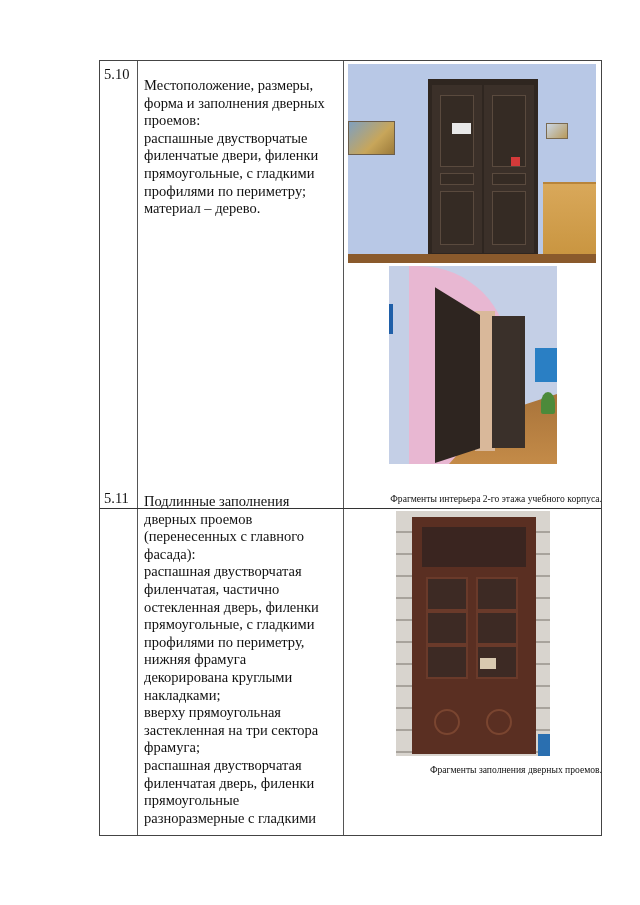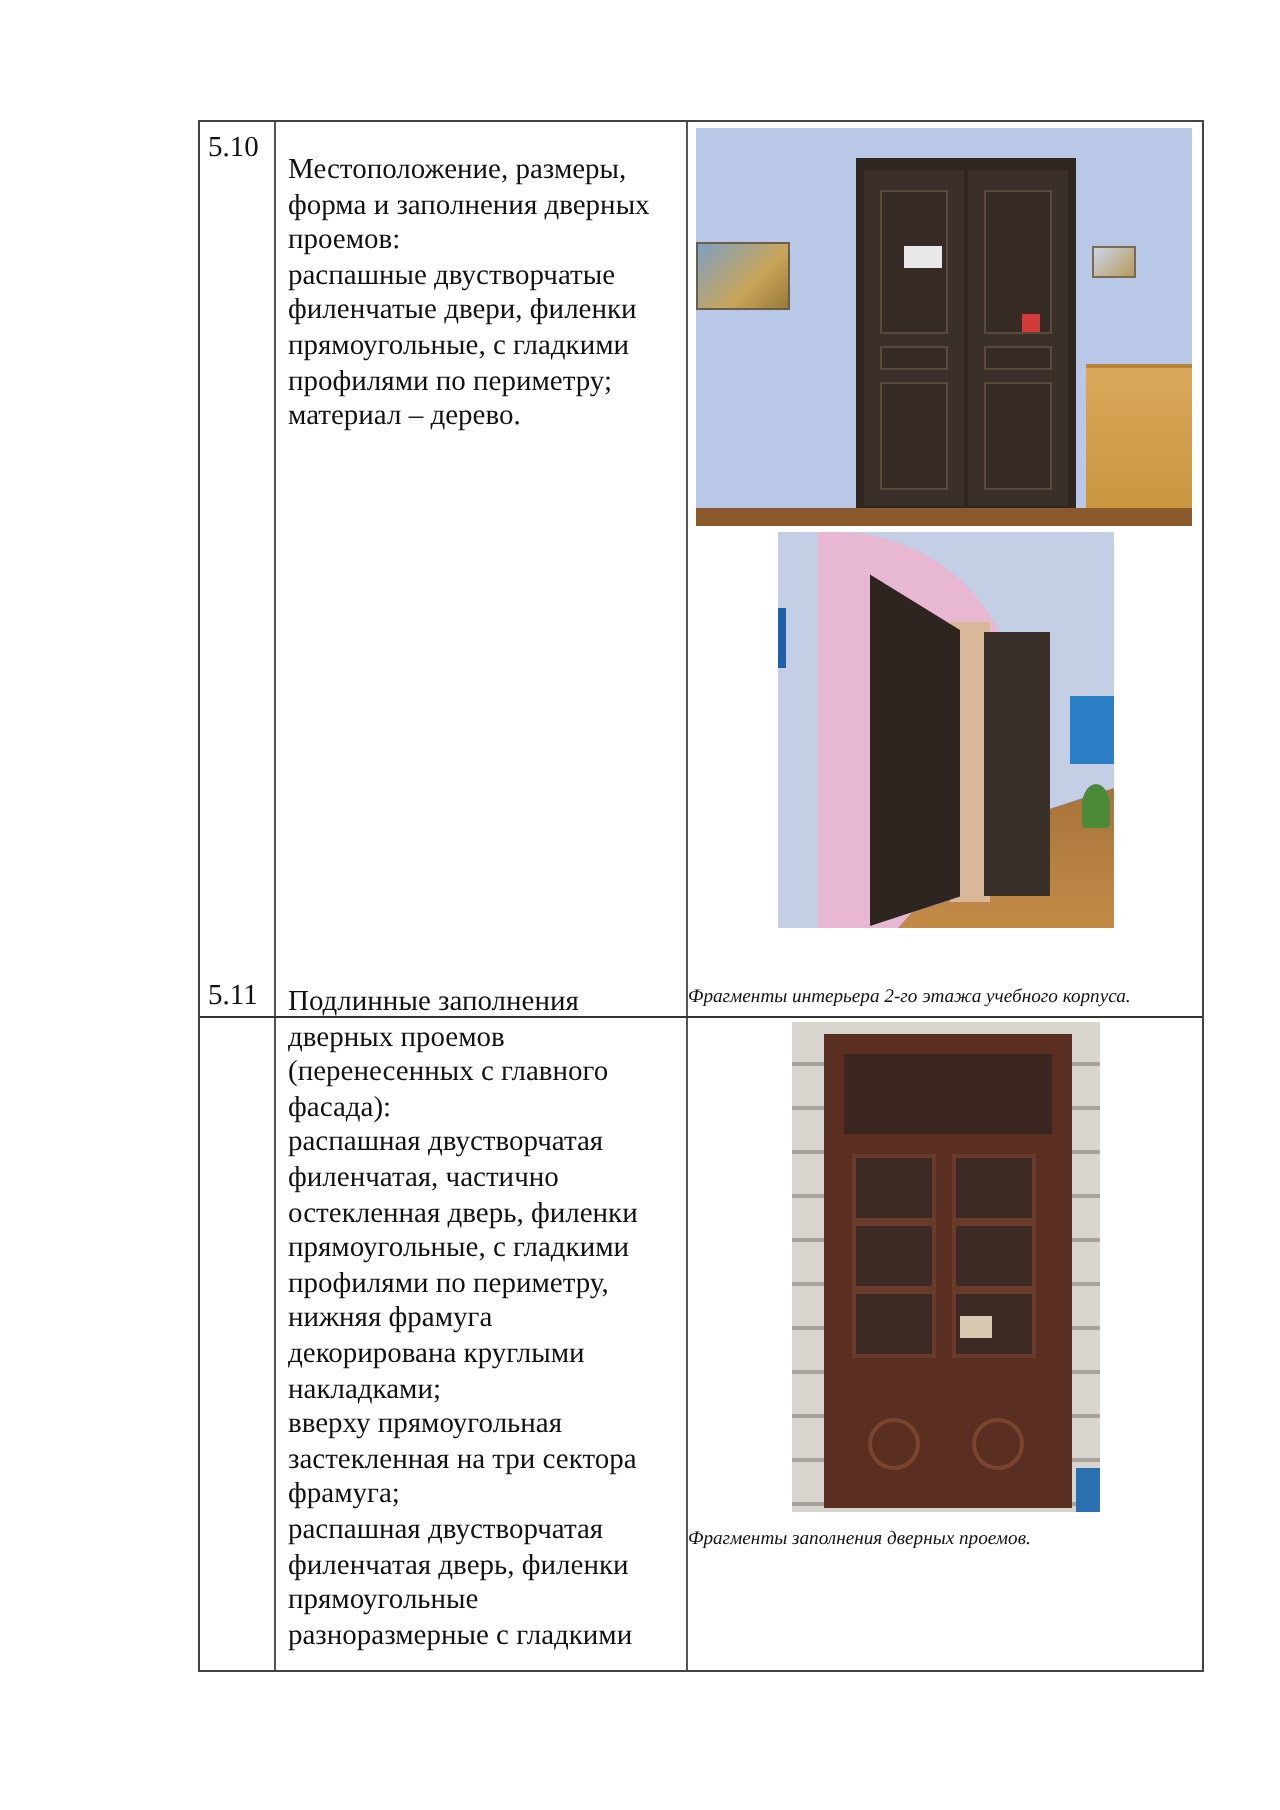--- a/index.html
+++ b/index.html
@@ -5,21 +5,21 @@
     html, body { margin: 0; padding: 0; background: #ffffff; }
     body { width: 640px; height: 905px; position: relative; overflow: hidden;
            font-family: "Liberation Serif", "DejaVu Serif", serif; color: #111; }
     .tbl { position: absolute; left: 99px; top: 60px; width: 503px; height: 776px;
            border: 1px solid #444; box-sizing: border-box; }
     .vline { position: absolute; top: 0; bottom: 0; width: 1px; background: #555; }
     .hline { position: absolute; left: 0; right: 0; height: 1px; background: #333; }
     .num { position: absolute; left: 4px; font-size: 14.5px; line-height: 18px; }
     .desc { position: absolute; left: 44px; width: 200px; font-size: 14.5px; line-height: 17.6px; white-space: pre-line; }
     .photo { position: absolute; overflow: hidden; }
-    .caption { position: absolute; left: 244px; width: 258px; text-align: left; font-size: 9.6px; line-height: 12px; font-style: italic; }
+    .caption { position: absolute; left: 244px; width: 258px; text-align: right; font-size: 9.6px; line-height: 12px; }
     
     .p1 { left: 248px; top: 3px; width: 248px; height: 199px; background: #b8c8e6; }
     .p1 .floor { position:absolute; left:0; right:0; bottom:0; height:9px; background:#8a5a2c; }
     .p1 .frame { position:absolute; left:80px; top:15px; width:110px; height:178px; background:#2f2620; }
     .p1 .leaf { position:absolute; top:6px; width:50px; height:168px; background:#3b3029; }
     .p1 .panel { position:absolute; border:1px solid #5a4a3e; background:#352b24; }
     .p1 .pic1 { position:absolute; left:0; top:57px; width:45px; height:32px; background:linear-gradient(135deg,#7fa0c0,#c8a65a 60%,#9b7a3a); border:1px solid #6b5d4a; }
     .p1 .pic2 { position:absolute; left:198px; top:59px; width:20px; height:14px; background:linear-gradient(135deg,#c9d6e6,#b89a5a); border:1px solid #7a6a50; }
     .p1 .sign { position:absolute; left:104px; top:59px; width:19px; height:11px; background:#e8e8e8; }
     .p1 .red { position:absolute; left:163px; top:93px; width:9px; height:9px; background:#d43a3a; }

